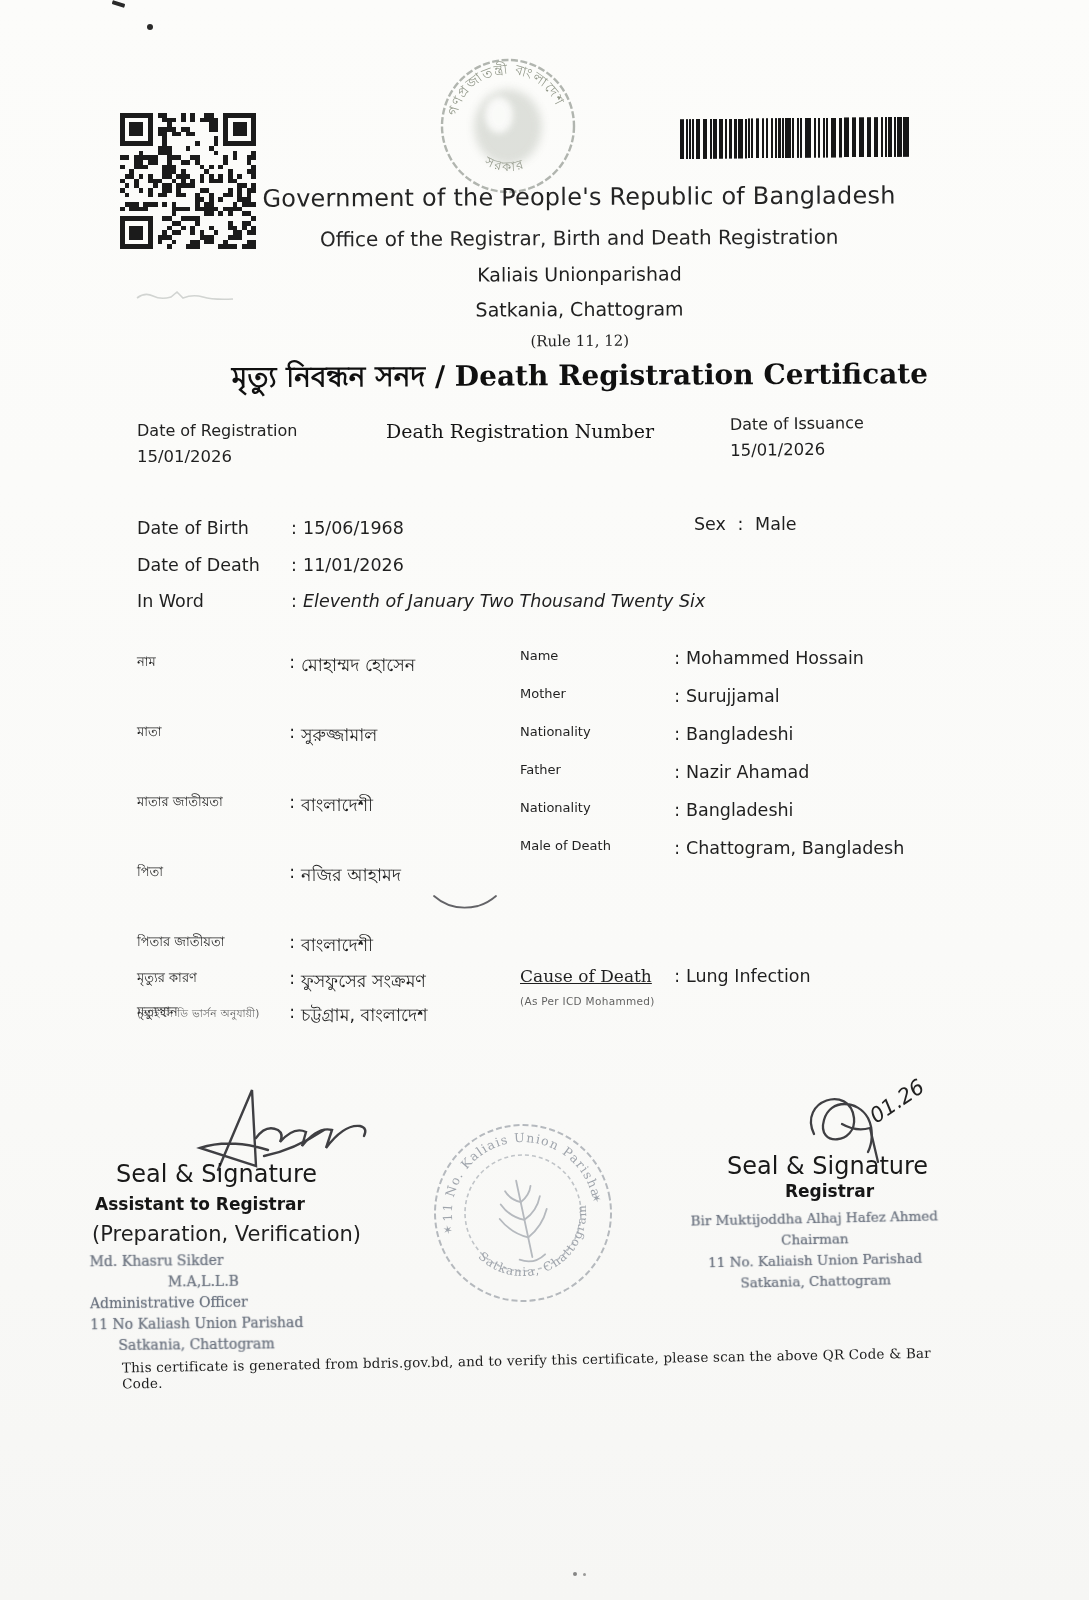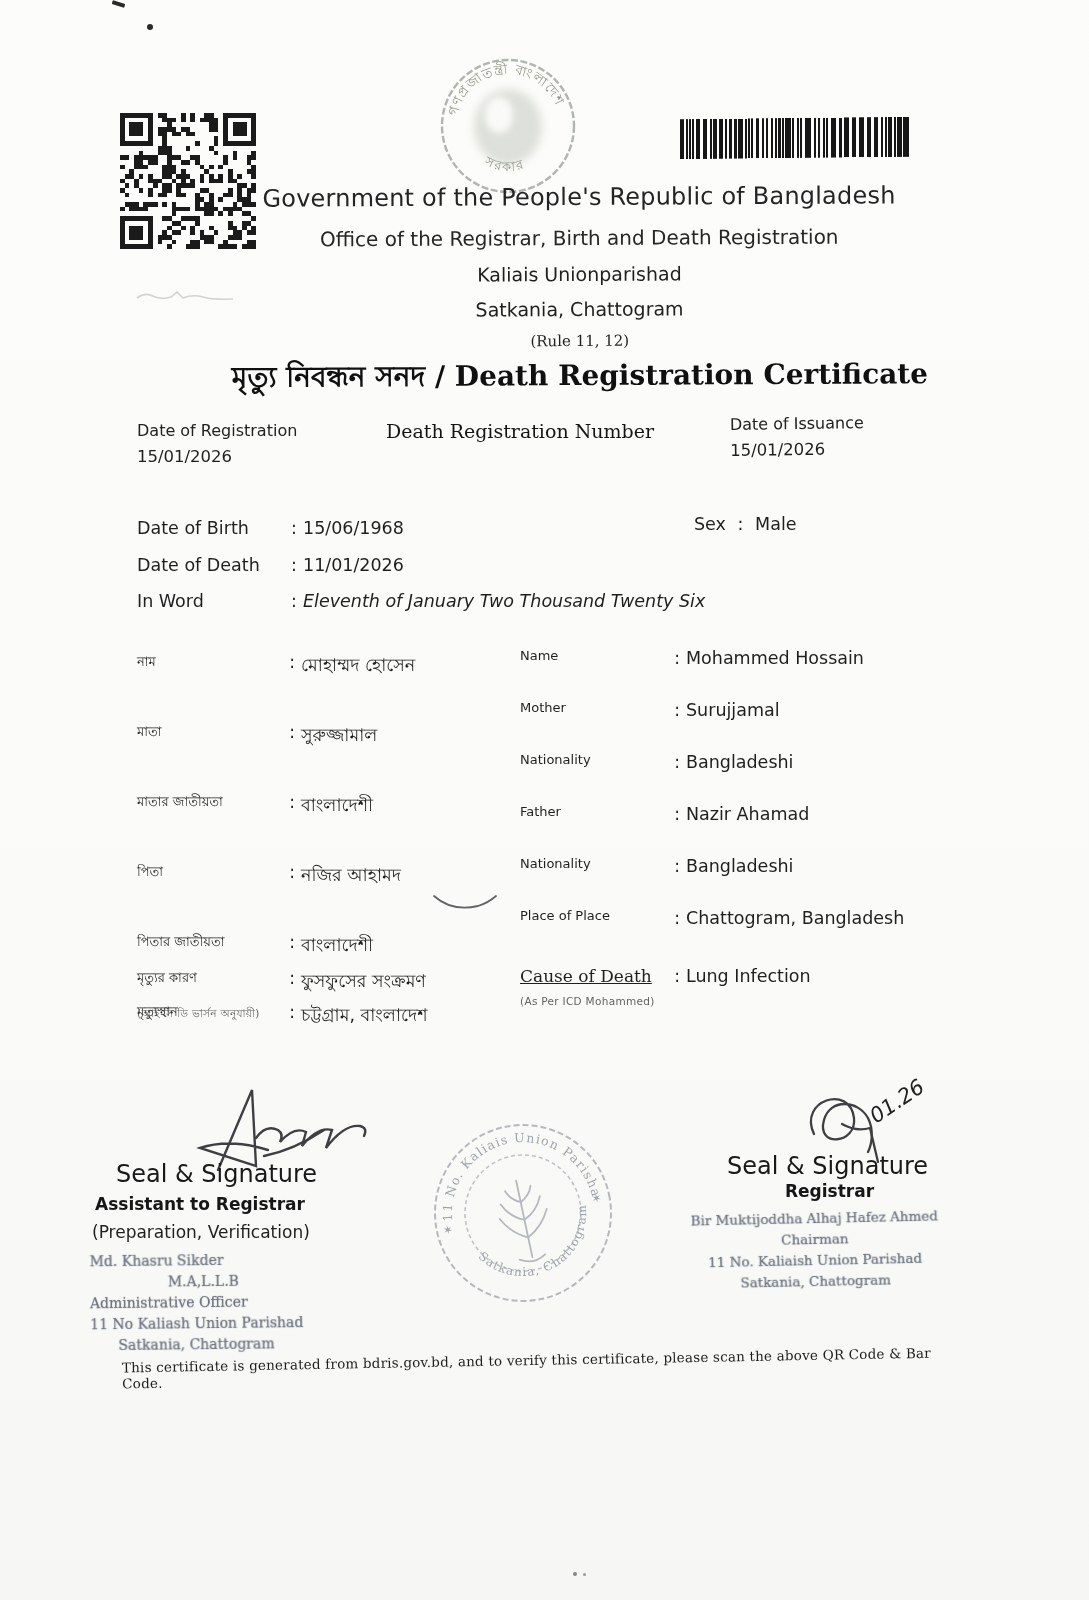--- a/index.html
+++ b/index.html
@@ -34,29 +34,29 @@
   
   .pcol{display:flex;flex-direction:column;}
   .prow{display:flex;align-items:flex-start;}
   .bn .plbl{width:146px;}
   .en .plbl{width:148px;}
   .plbl{flex:none;font-size:13px;}
   .pcolon{flex:none;width:18px;text-align:center;font-size:17px;}
   .pval{font-size:17.5px;}
   .bn .prow{margin-top:41px;}
   .bn .prow:first-child{margin-top:0;}
-  .en .prow{margin-top:32px;}
+  .en .prow{margin-top:18px;}
   .en .prow:first-child{margin-top:0;}
   .bn{font-size:17px;}
   .note{font-size:10.5px;color:#3a3a3a;margin-top:9px;letter-spacing:.3px;}
   .note-blur{filter:blur(.4px);opacity:.8;}
   
   .sig-head{font-size:24px;color:#191919;}
   .sig-role{font-size:17px;font-weight:bold;color:#161616;}
-  .sig-sub{font-size:17px;}
+  .sig-sub{font-size:21px;}
   .stamp{font-family:"DejaVu Serif","Liberation Serif",serif;color:#6f7682;
          text-shadow:0 0 1px rgba(102,112,128,.75);filter:blur(.35px);}
   .stamp div{line-height:21px;}
   .stamp-left{font-size:14px;}
   .stamp-left div:nth-child(2){padding-left:78px;}
   .stamp-right{font-size:13.5px;}
   .footer{font-family:"DejaVu Serif","Liberation Serif",serif;font-size:13.5px;color:#1d1d1d;
           transform:rotate(-1.05deg);letter-spacing:.2px;}
   .artifact{background:#2a2a2a;border-radius:1px;}
   svg{display:block;}
@@ -513,21 +513,21 @@
       <span class="plbl">Father</span>
         <span class="pcolon">:</span>
         <span class="pval">Nazir Ahamad</span>
     </div>
     <div class="prow">
       <span class="plbl">Nationality</span>
         <span class="pcolon">:</span>
         <span class="pval">Bangladeshi</span>
     </div>
     <div class="prow">
-      <span class="plbl">Place of Place</span>
+      <span class="plbl">Male of Death</span>
         <span class="pcolon">:</span>
         <span class="pval">Chattogram, Bangladesh</span>
     </div>
   </div>
 
   <svg class="abs" width="70" height="26" viewBox="0 0 70 26" style="left:430px;top:888px;">
     <path d="M4,8 q18,16 44,10 q10,-3 18,-10" fill="none" stroke="#3d3d42" stroke-width="1.8" stroke-linecap="round" opacity=".8"></path>
   </svg>
 
   <div class="abs bn" style="left:137px;top:968px;width:380px;">

